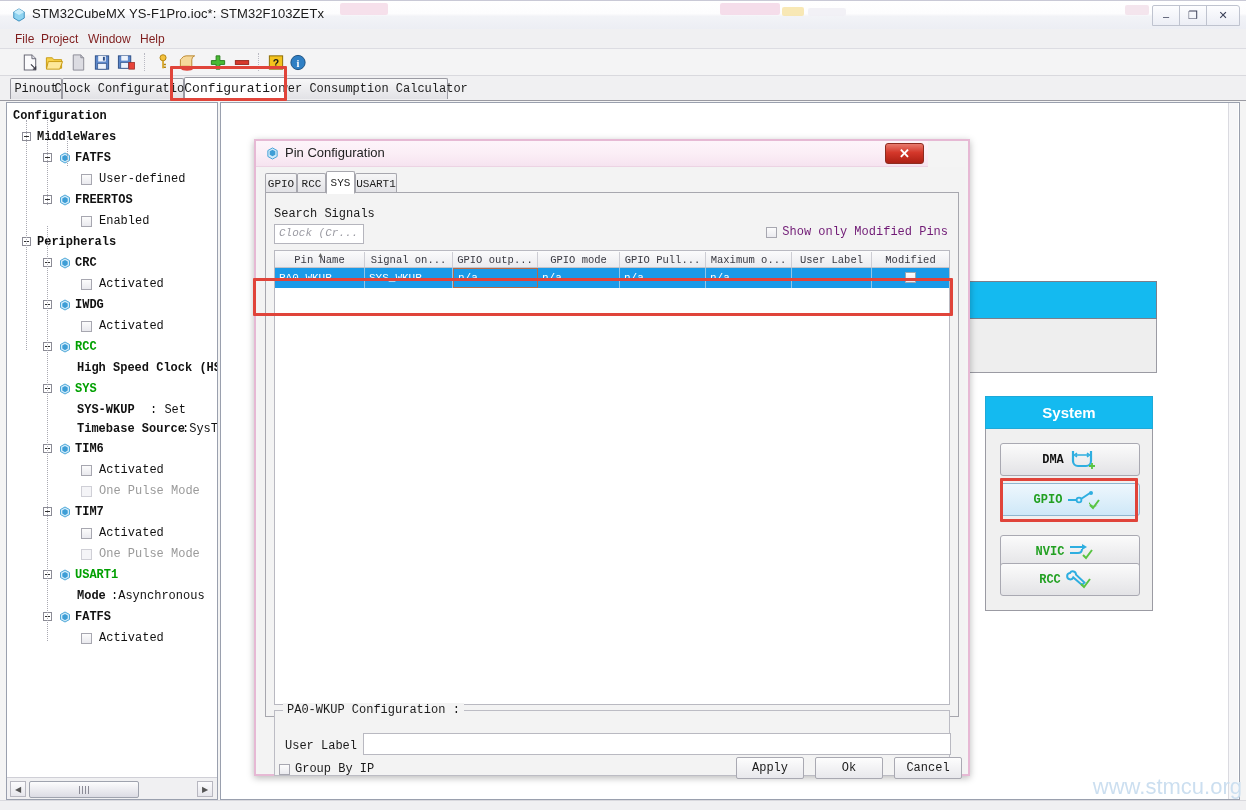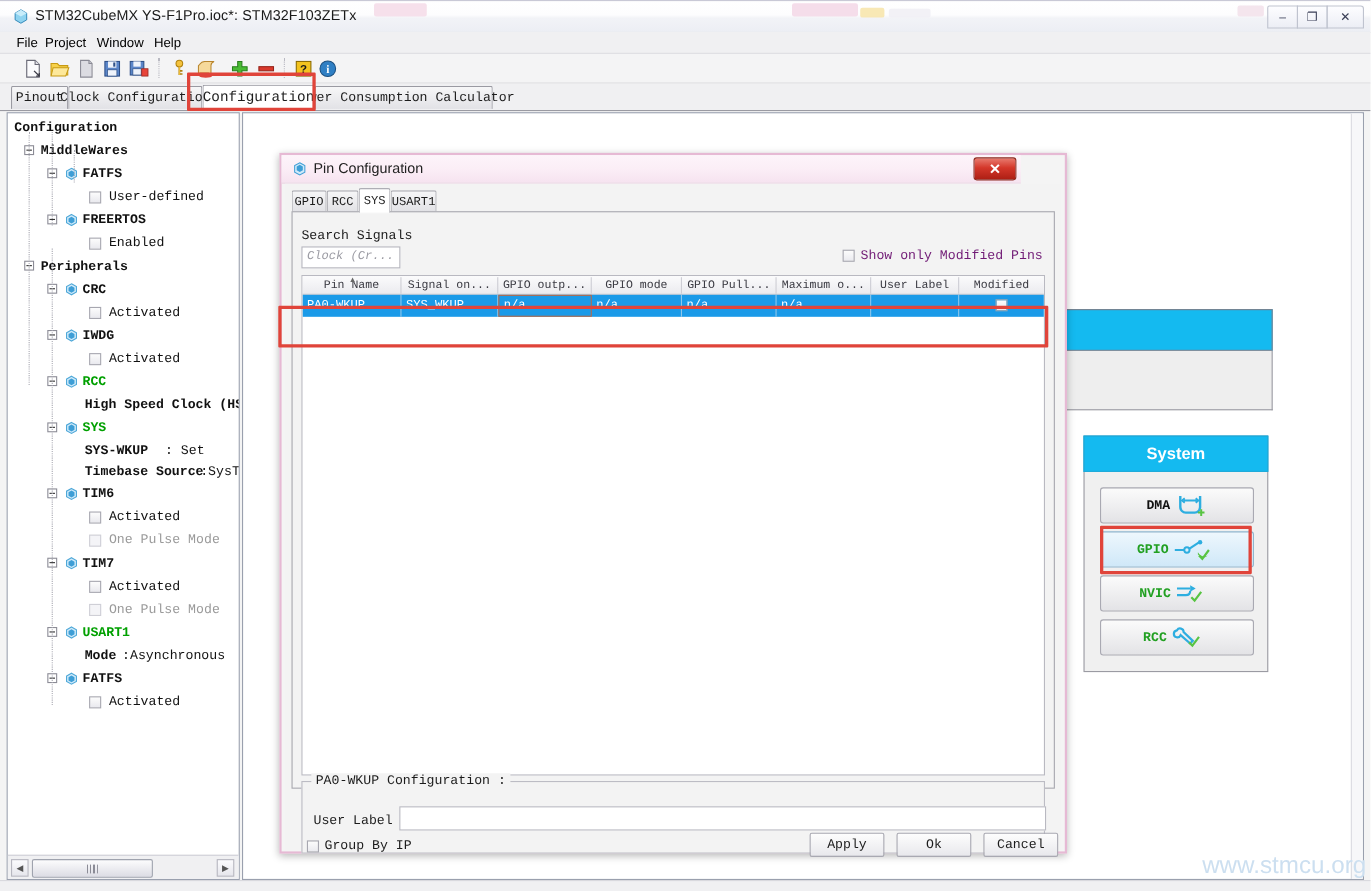--- a/index.html
+++ b/index.html
@@ -39,21 +39,21 @@
     display:flex;align-items:center;justify-content:center;margin-left:-1px;
     font-size:11px;color:#3a3f57;
   }
   .wbtn:first-child{border-top-left-radius:2px;}
   .wbtn:last-child{border-top-right-radius:3px;width:32px;}
 
   
   .menubar{
     position:absolute;left:0;top:29px;width:1246px;height:19px;
     background:#f0f0f2;border-bottom:1px solid #dcdce2;
-    font-size:12px;color:#000000;
+    font-size:12px;color:#7f1d1d;
   }
   .menubar .mi{position:absolute;top:3px;cursor:default;padding:0 3px;}
 
   
   .toolbar{
     position:absolute;left:0;top:49px;width:1246px;height:26px;
     background:#f4f4f5;border-bottom:1px solid #d9d9de;
   }
   .tool{position:absolute;top:4px;width:20px;height:19px;}
   .tsep{position:absolute;top:4px;width:0;height:18px;border-left:1px dotted #b9b9c2;}
@@ -532,21 +532,21 @@
       <svg width="40" height="22" viewBox="0 0 40 22">
         <path d="M2 11 h9" stroke="#2eaee0" stroke-width="2"></path>
         <circle cx="13" cy="11" r="2.4" fill="none" stroke="#2eaee0" stroke-width="1.8"></circle>
         <path d="M15 10 L24 4" stroke="#2eaee0" stroke-width="2"></path>
         <circle cx="25" cy="4" r="2" fill="#2eaee0"></circle>
         <path d="M23 13 q4 6 9 3 q-4 4 -9 -1 Z" fill="#58c442"></path>
         <path d="M24 16 l3 3 l6 -8" fill="none" stroke="#58c442" stroke-width="2"></path>
       </svg>
     </div>
 
-    <div class="pbtn" style="top:126px">
+    <div class="pbtn" style="top:138px">
       <span class="t green">NVIC</span>
       <svg width="36" height="22" viewBox="0 0 36 22">
         <path d="M2 6 h12 M2 12 h8 q4 0 4 -4" fill="none" stroke="#2eaee0" stroke-width="2"></path>
         <path d="M14 3 l5 3 -5 3 Z" fill="#2eaee0"></path>
         <path d="M15 14 l3 3 l6 -8" fill="none" stroke="#58c442" stroke-width="2"></path>
       </svg>
     </div>
 
     <div class="pbtn" style="top:166px">
       <span class="t green">RCC</span>

